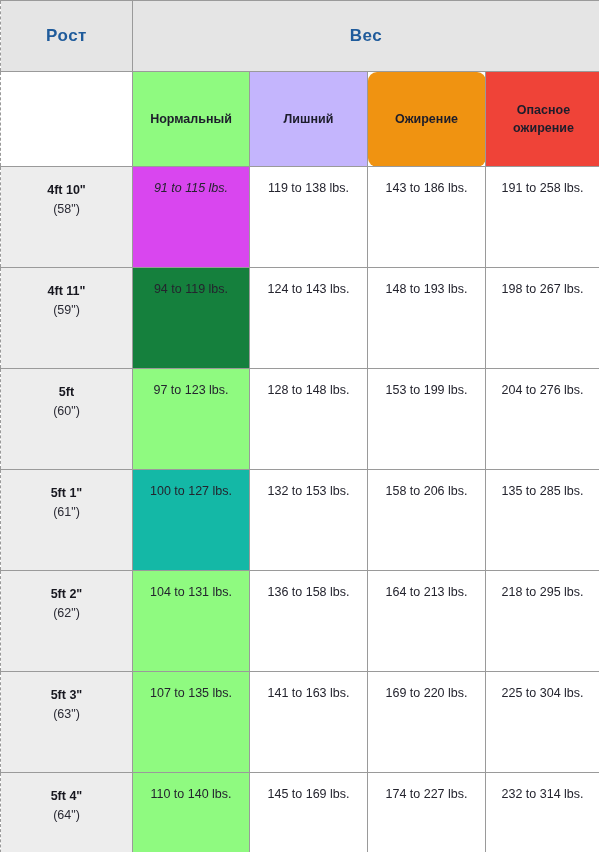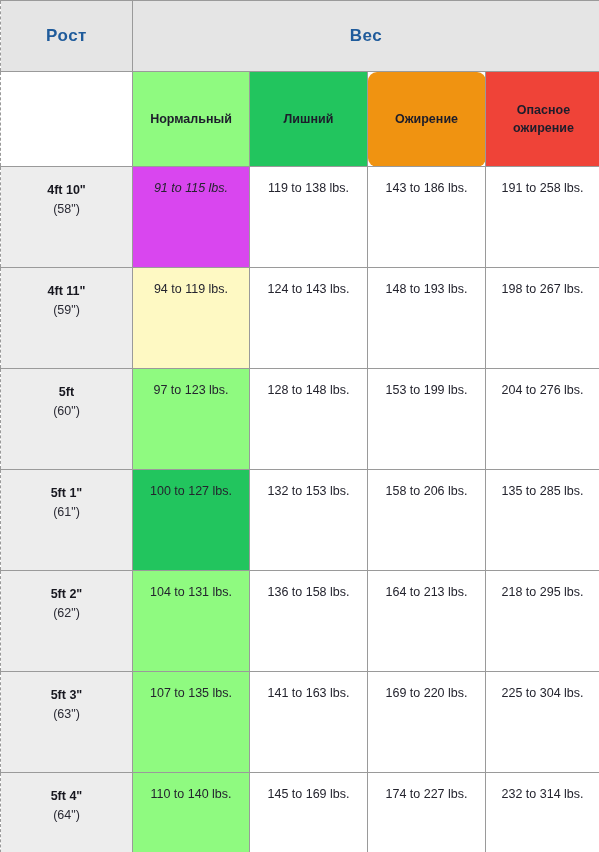--- a/index.html
+++ b/index.html
@@ -112,62 +112,62 @@
       <col class="c-danger">
   </colgroup>
   <thead>
     <tr class="hdr-top">
       <th class="height-head">Рост</th>
       <th class="weight-head" colspan="4">Вес</th>
     </tr>
     <tr class="hdr-cat">
       <td class="blank-cell"></td>
       <td class="cat-normal" style="background: rgb(143, 250, 128);">Нормальный</td>
-      <td class="cat-over" style="background: #22c55e; margin-left: 38px;">Лишний</td>
+      <td class="cat-over" style="background: #c4b5fd; margin-left: 38px;">Лишний</td>
       <td class="cat-obese" style="background: rgb(240, 147, 17); border-radius: 9px;">Ожирение</td>
       <td class="cat-danger cat-last" style="background: rgb(239, 67, 56);">Опасное ожирение</td>
     </tr>
   </thead>
   <tbody id="table-body">
       <tr class="data-row">
         <td class="height-cell">
           <span class="h-main">4ft 10"</span>
           <span class="h-sub">(58")</span>
         </td>
         <td class="w-normal" style="background: #d946ef; font-style: italic;">91 to 115 lbs.</td>
         <td class="w-over">119 to 138 lbs.</td>
         <td class="w-obese">143 to 186 lbs.</td>
         <td class="w-danger w-last">191 to 258 lbs.</td>
       </tr>
       <tr class="data-row">
         <td class="height-cell">
           <span class="h-main">4ft 11"</span>
           <span class="h-sub">(59")</span>
         </td>
-        <td class="w-normal" style="background: #fef9c3;">94 to 119 lbs.</td>
+        <td class="w-normal" style="background: #15803d;">94 to 119 lbs.</td>
         <td class="w-over">124 to 143 lbs.</td>
         <td class="w-obese">148 to 193 lbs.</td>
         <td class="w-danger w-last">198 to 267 lbs.</td>
       </tr>
       <tr class="data-row">
         <td class="height-cell">
           <span class="h-main">5ft</span>
           <span class="h-sub">(60")</span>
         </td>
         <td class="w-normal" style="background: rgb(143, 250, 128);">97 to 123 lbs.</td>
         <td class="w-over">128 to 148 lbs.</td>
         <td class="w-obese">153 to 199 lbs.</td>
         <td class="w-danger w-last">204 to 276 lbs.</td>
       </tr>
       <tr class="data-row">
         <td class="height-cell">
           <span class="h-main">5ft 1"</span>
           <span class="h-sub">(61")</span>
         </td>
-        <td class="w-normal" style="background: #22c55e;">100 to 127 lbs.</td>
+        <td class="w-normal" style="background: #14b8a6;">100 to 127 lbs.</td>
         <td class="w-over">132 to 153 lbs.</td>
         <td class="w-obese">158 to 206 lbs.</td>
         <td class="w-danger w-last">135 to 285 lbs.</td>
       </tr>
       <tr class="data-row">
         <td class="height-cell">
           <span class="h-main">5ft 2"</span>
           <span class="h-sub">(62")</span>
         </td>
         <td class="w-normal" style="background: rgb(143, 250, 128);">104 to 131 lbs.</td>

